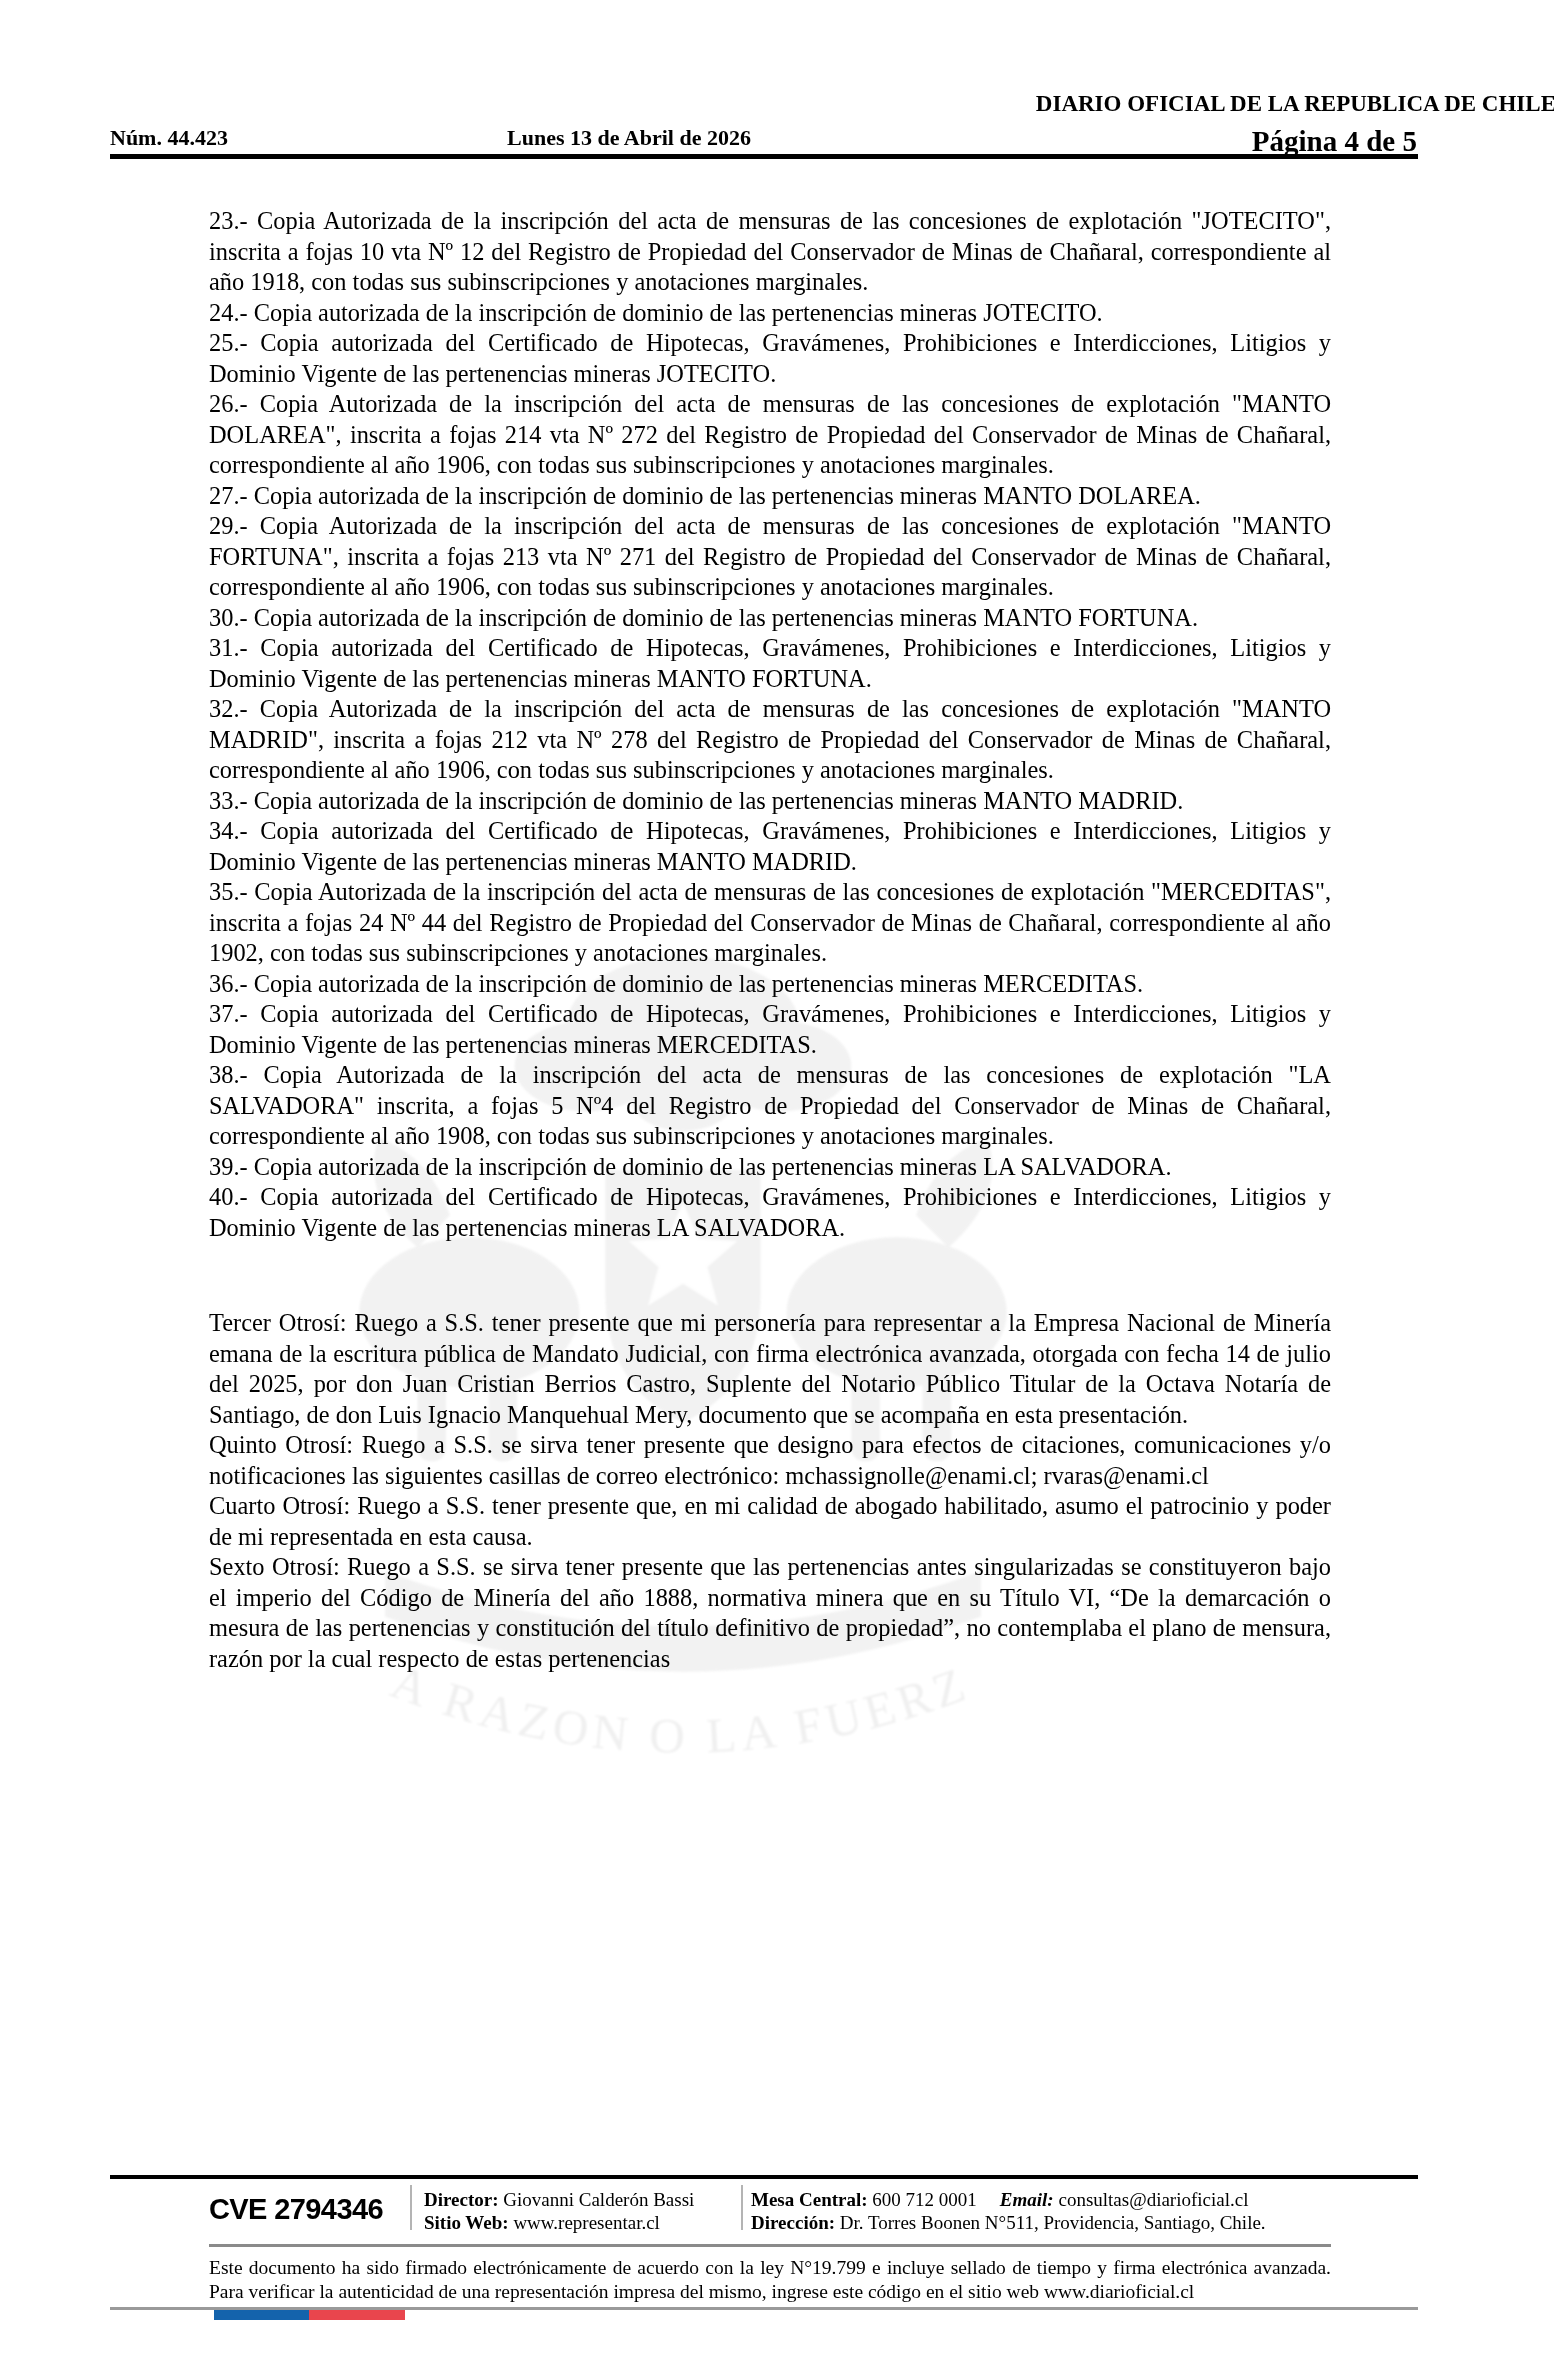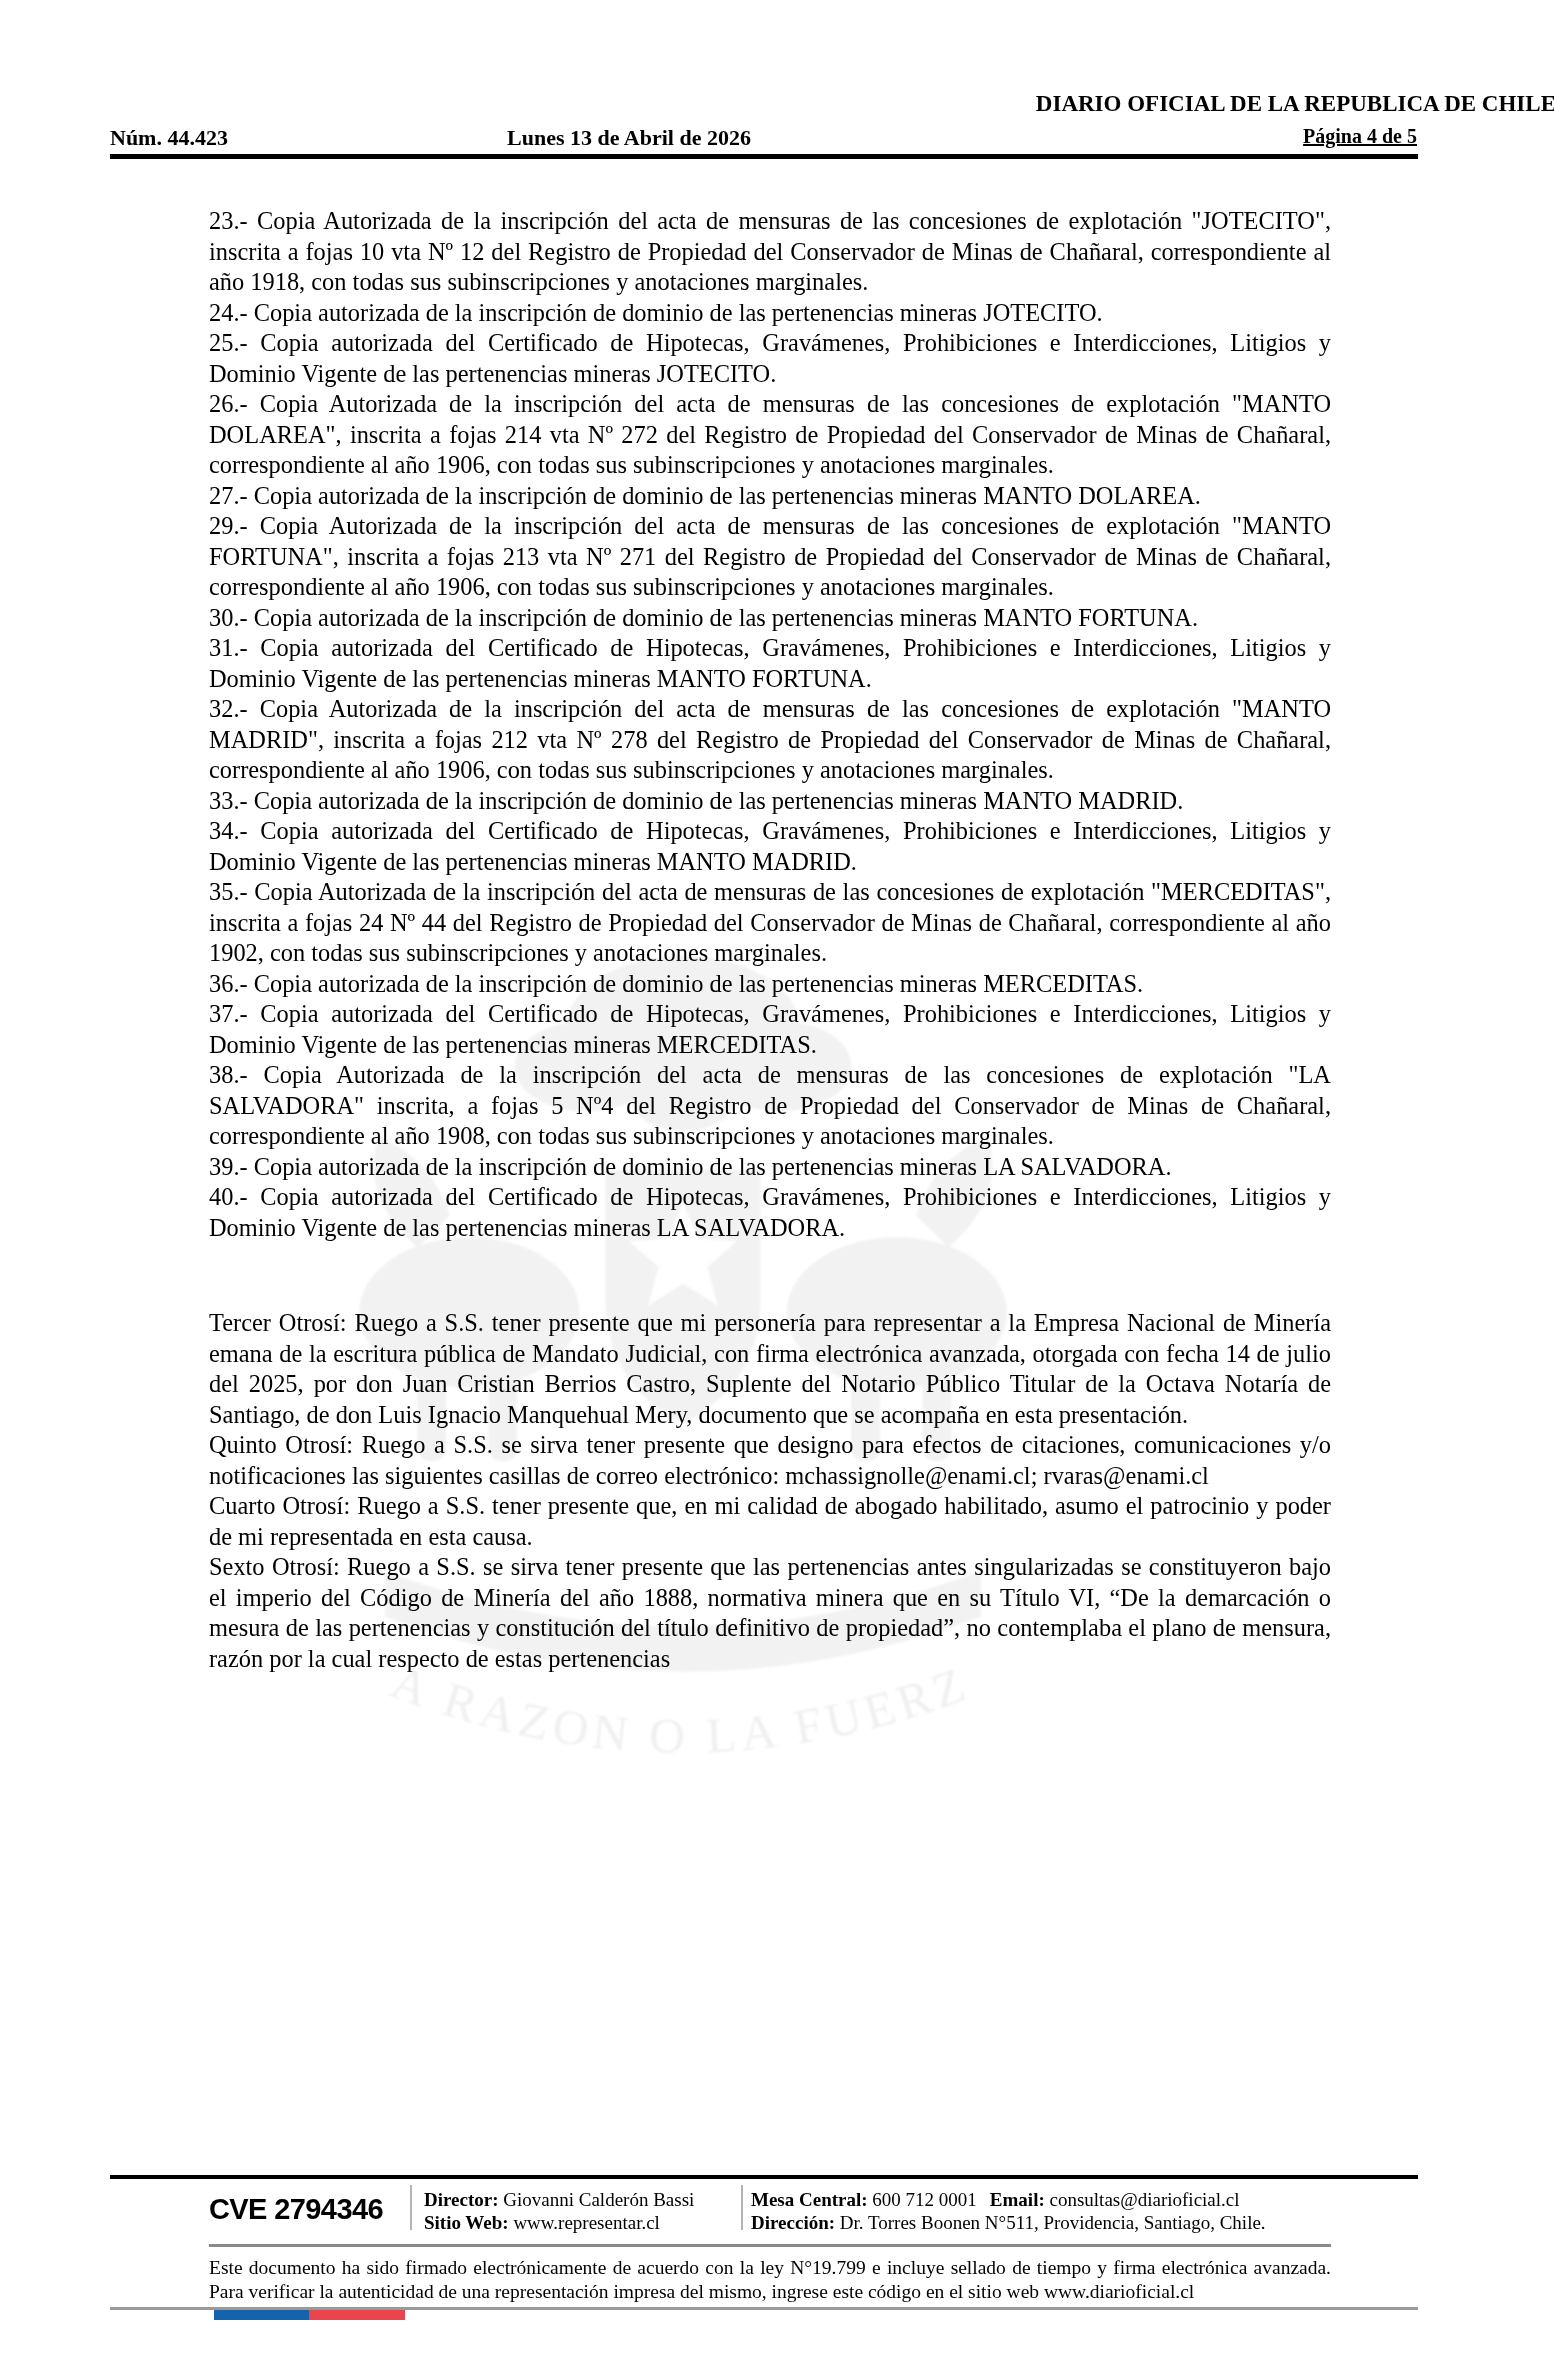--- a/index.html
+++ b/index.html
@@ -13,21 +13,21 @@
     overflow:hidden;
   }
 
   
   .hdr-title {
     position:absolute; left:2px; top:90px; width:1554px;
     text-align:right; font-weight:bold; font-size:23px; line-height:28px;
   }
   .hdr-num  { position:absolute; left:110px;  top:125px; font-weight:bold; font-size:22px;text-align:center; }
   .hdr-date { position:absolute; left:0; top:125px; width:1258px; text-align:center; font-weight:bold; font-size:22px; }
-  .hdr-page { position:absolute; right:137px; top:125px; font-weight:bold; font-size:20px;text-decoration:underline; }
+  .hdr-page { position:absolute; right:137px; top:125px; font-weight:bold; font-size:29px; }
   .hdr-rule { position:absolute; left:110px; top:154px; width:1308px; height:4.9px; background:#000; }
 
   
   .watermark {
     position:absolute; left:287px; top:872px; width:792px; height:1036px;
     opacity:0.085; filter:blur(1.2px); z-index:0; pointer-events:none;
   }
 
   
   .content {
@@ -47,21 +47,21 @@
     position:absolute; left:209px; top:2193px; z-index:1;
     font-family:"Liberation Sans", sans-serif; font-weight:bold;
     font-size:29px; letter-spacing:-0.6px;
   }
   .ftr-div1 { position:absolute; left:410px;  top:2185px; width:1.8px; height:45px; background:#b4b4b4; z-index:1; }
   .ftr-div2 { position:absolute; left:741px; top:2185px; width:1.8px; height:45px; background:#b4b4b4; z-index:1; }
   .ftr-col  { position:absolute; top:2188px; z-index:1; font-size:19px; line-height:23px; }
   .ftr-col-left  { left:424px; }
   .ftr-col-right { left:751px; }
   .ftr-col b { font-weight:bold; }
-  .ftr-email-label { margin-left:13px; }
+  .ftr-email-label { margin-left:23px;font-style:italic; }
   .ftr-mid-rule { position:absolute; left:209px; top:2244px; width:1122px; height:3px; background:#8a8a8a; z-index:1; }
   .ftr-legal {
     position:absolute; left:209px; top:2256px; width:1122px; z-index:1;
     font-size:19.5px; line-height:24px; text-align:justify; text-align-last:left;
   }
   .ftr-bot-rule { position:absolute; left:110px; top:2307px; width:1308px; height:3px; background:#9a9a9a; z-index:1; }
   .flag-blue { position:absolute; left:214px; top:2310px; width:95px; height:9.8px; background:#1463ac; z-index:2; }
   .flag-red  { position:absolute; left:309px; top:2310px; width:96px; height:9.8px; background:#e9454d; z-index:2; }
 </style>
 </head>

